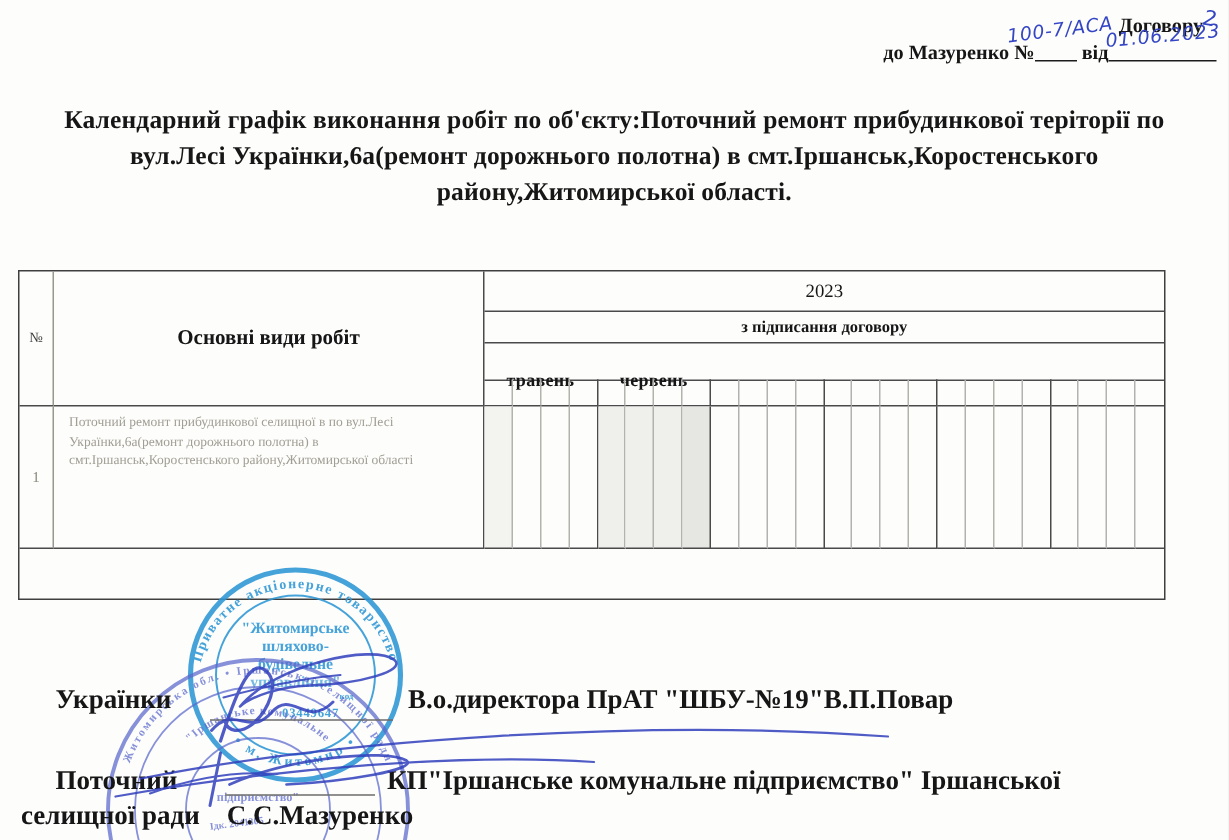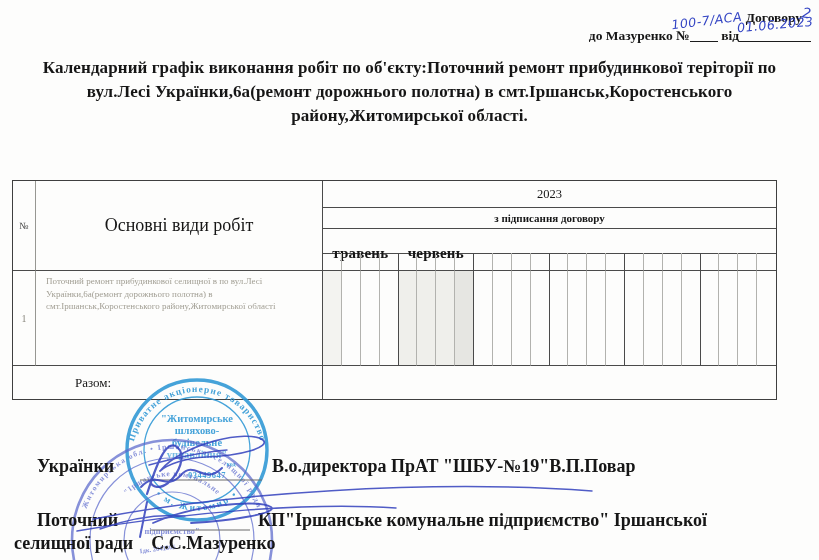--- a/index.html
+++ b/index.html
@@ -12,36 +12,36 @@
   .hw-ref{display:inline-block;transform:rotate(-7deg) translateY(3px);font-size:12.5px;
           letter-spacing:.5px;margin-right:4px;}
   .hw-num{display:inline-block;transform:rotate(8deg);font-size:14px;vertical-align:4px;}
   .blank{display:inline-block;border-bottom:1.3px solid #1c1c1c;height:11px;vertical-align:-2px;}
   .blank-no{width:28px;}
   .vid-wrap{display:inline-block;position:relative;width:72px;border-bottom:1.3px solid #1c1c1c;
             height:13px;vertical-align:-2px;}
   .hw-date{position:absolute;left:-2px;top:-11px;transform:rotate(-5deg);font-size:12.5px;
            letter-spacing:.5px;white-space:nowrap;}
   
-  .title{position:absolute;top:56px;left:0;right:0;padding:0 32px;text-align:center;
+  .title{position:absolute;top:68px;left:0;right:0;padding:0 32px;text-align:center;
          font-weight:bold;font-size:17px;line-height:1.4;letter-spacing:.1px;}
   
   .tbl{position:absolute;left:12px;top:180px;width:765px;box-sizing:border-box;
        display:grid;border:1.6px solid #3f3f3f;
        grid-template-columns:23px 287px repeat(24,1fr);
        grid-template-rows:27px 21px 24px 18px 95px 33px;}
   .tbl>div{box-sizing:border-box;display:flex;align-items:center;justify-content:center;}
   .bd-r{border-right:1px solid #4a4a4a;}
   .bd-rl{border-right:1px solid #979792;}
   .bd-b{border-bottom:1px solid #4a4a4a;}
   .c-no{grid-column:1;grid-row:1/5;font-size:9.5px;color:#3a3a3a;}
-  .c-works{grid-column:2;grid-row:1/5;font-weight:normal;font-size:18px;text-align:center;}
+  .c-works{grid-column:2;grid-row:1/5;font-weight:bold;font-size:14px;text-align:center;}
   .c-year{grid-column:3/27;grid-row:1;font-weight:normal;font-size:12.5px;}
   .c-period{grid-column:3/27;grid-row:2;font-weight:bold;font-size:11px;}
-  .c-month{grid-row:3;font-weight:bold;font-size:15px;letter-spacing:.2px;margin-top:24px;}
+  .c-month{grid-row:3;font-weight:bold;font-size:12px;letter-spacing:.2px;margin-top:24px;}
   .strip{grid-row:4;}
   .b-no{grid-column:1;grid-row:5;font-size:10px;color:#8a887e;}
   .b-works{grid-column:2;grid-row:5;align-items:flex-start!important;justify-content:flex-start!important;
            padding:4px 26px 0 10px;font-size:9px;line-height:1.4;color:#a19e93;}
   .sub{grid-row:5;}
   .thin{border-right:1px solid #b2b2ae;}
   .sh1{background:#f3f3f0;}
   .sh{background:#efefeb;}
   .sh2{background:#e6e6e2;}
   .t-label{grid-column:1/3;grid-row:6;font-size:13px;padding-left:62px;justify-content:flex-start!important;}
@@ -124,21 +124,20 @@
     <div class="sub bd-r bd-b" style="grid-column:18"></div>
     <div class="sub thin bd-b" style="grid-column:19"></div>
     <div class="sub thin bd-b" style="grid-column:20"></div>
     <div class="sub thin bd-b" style="grid-column:21"></div>
     <div class="sub bd-r bd-b" style="grid-column:22"></div>
     <div class="sub thin bd-b" style="grid-column:23"></div>
     <div class="sub thin bd-b" style="grid-column:24"></div>
     <div class="sub thin bd-b" style="grid-column:25"></div>
     <div class="sub bd-b" style="grid-column:26"></div>
 
-    <div class="t-label bd-r">Разом:</div>
   </div>
 
   <svg class="ink" style="left:112px;top:365px;opacity:.88" width="170" height="170" viewBox="0 0 170 170">
     <defs>
       <path id="arcT" d="M 20 92 A 65 65 0 0 1 150 92"></path>
       <path id="arcB" d="M 28 108 A 62 62 0 0 0 142 108"></path>
     </defs>
     <circle cx="85" cy="85" r="70" fill="none" stroke="#2d97d5" stroke-width="3.4"></circle>
     <circle cx="85" cy="85" r="53" fill="none" stroke="#2d97d5" stroke-width="1.3"></circle>
     <text fill="#2d97d5" font-family="Liberation Serif,serif" font-weight="bold" font-size="9.3" letter-spacing="1.1">

